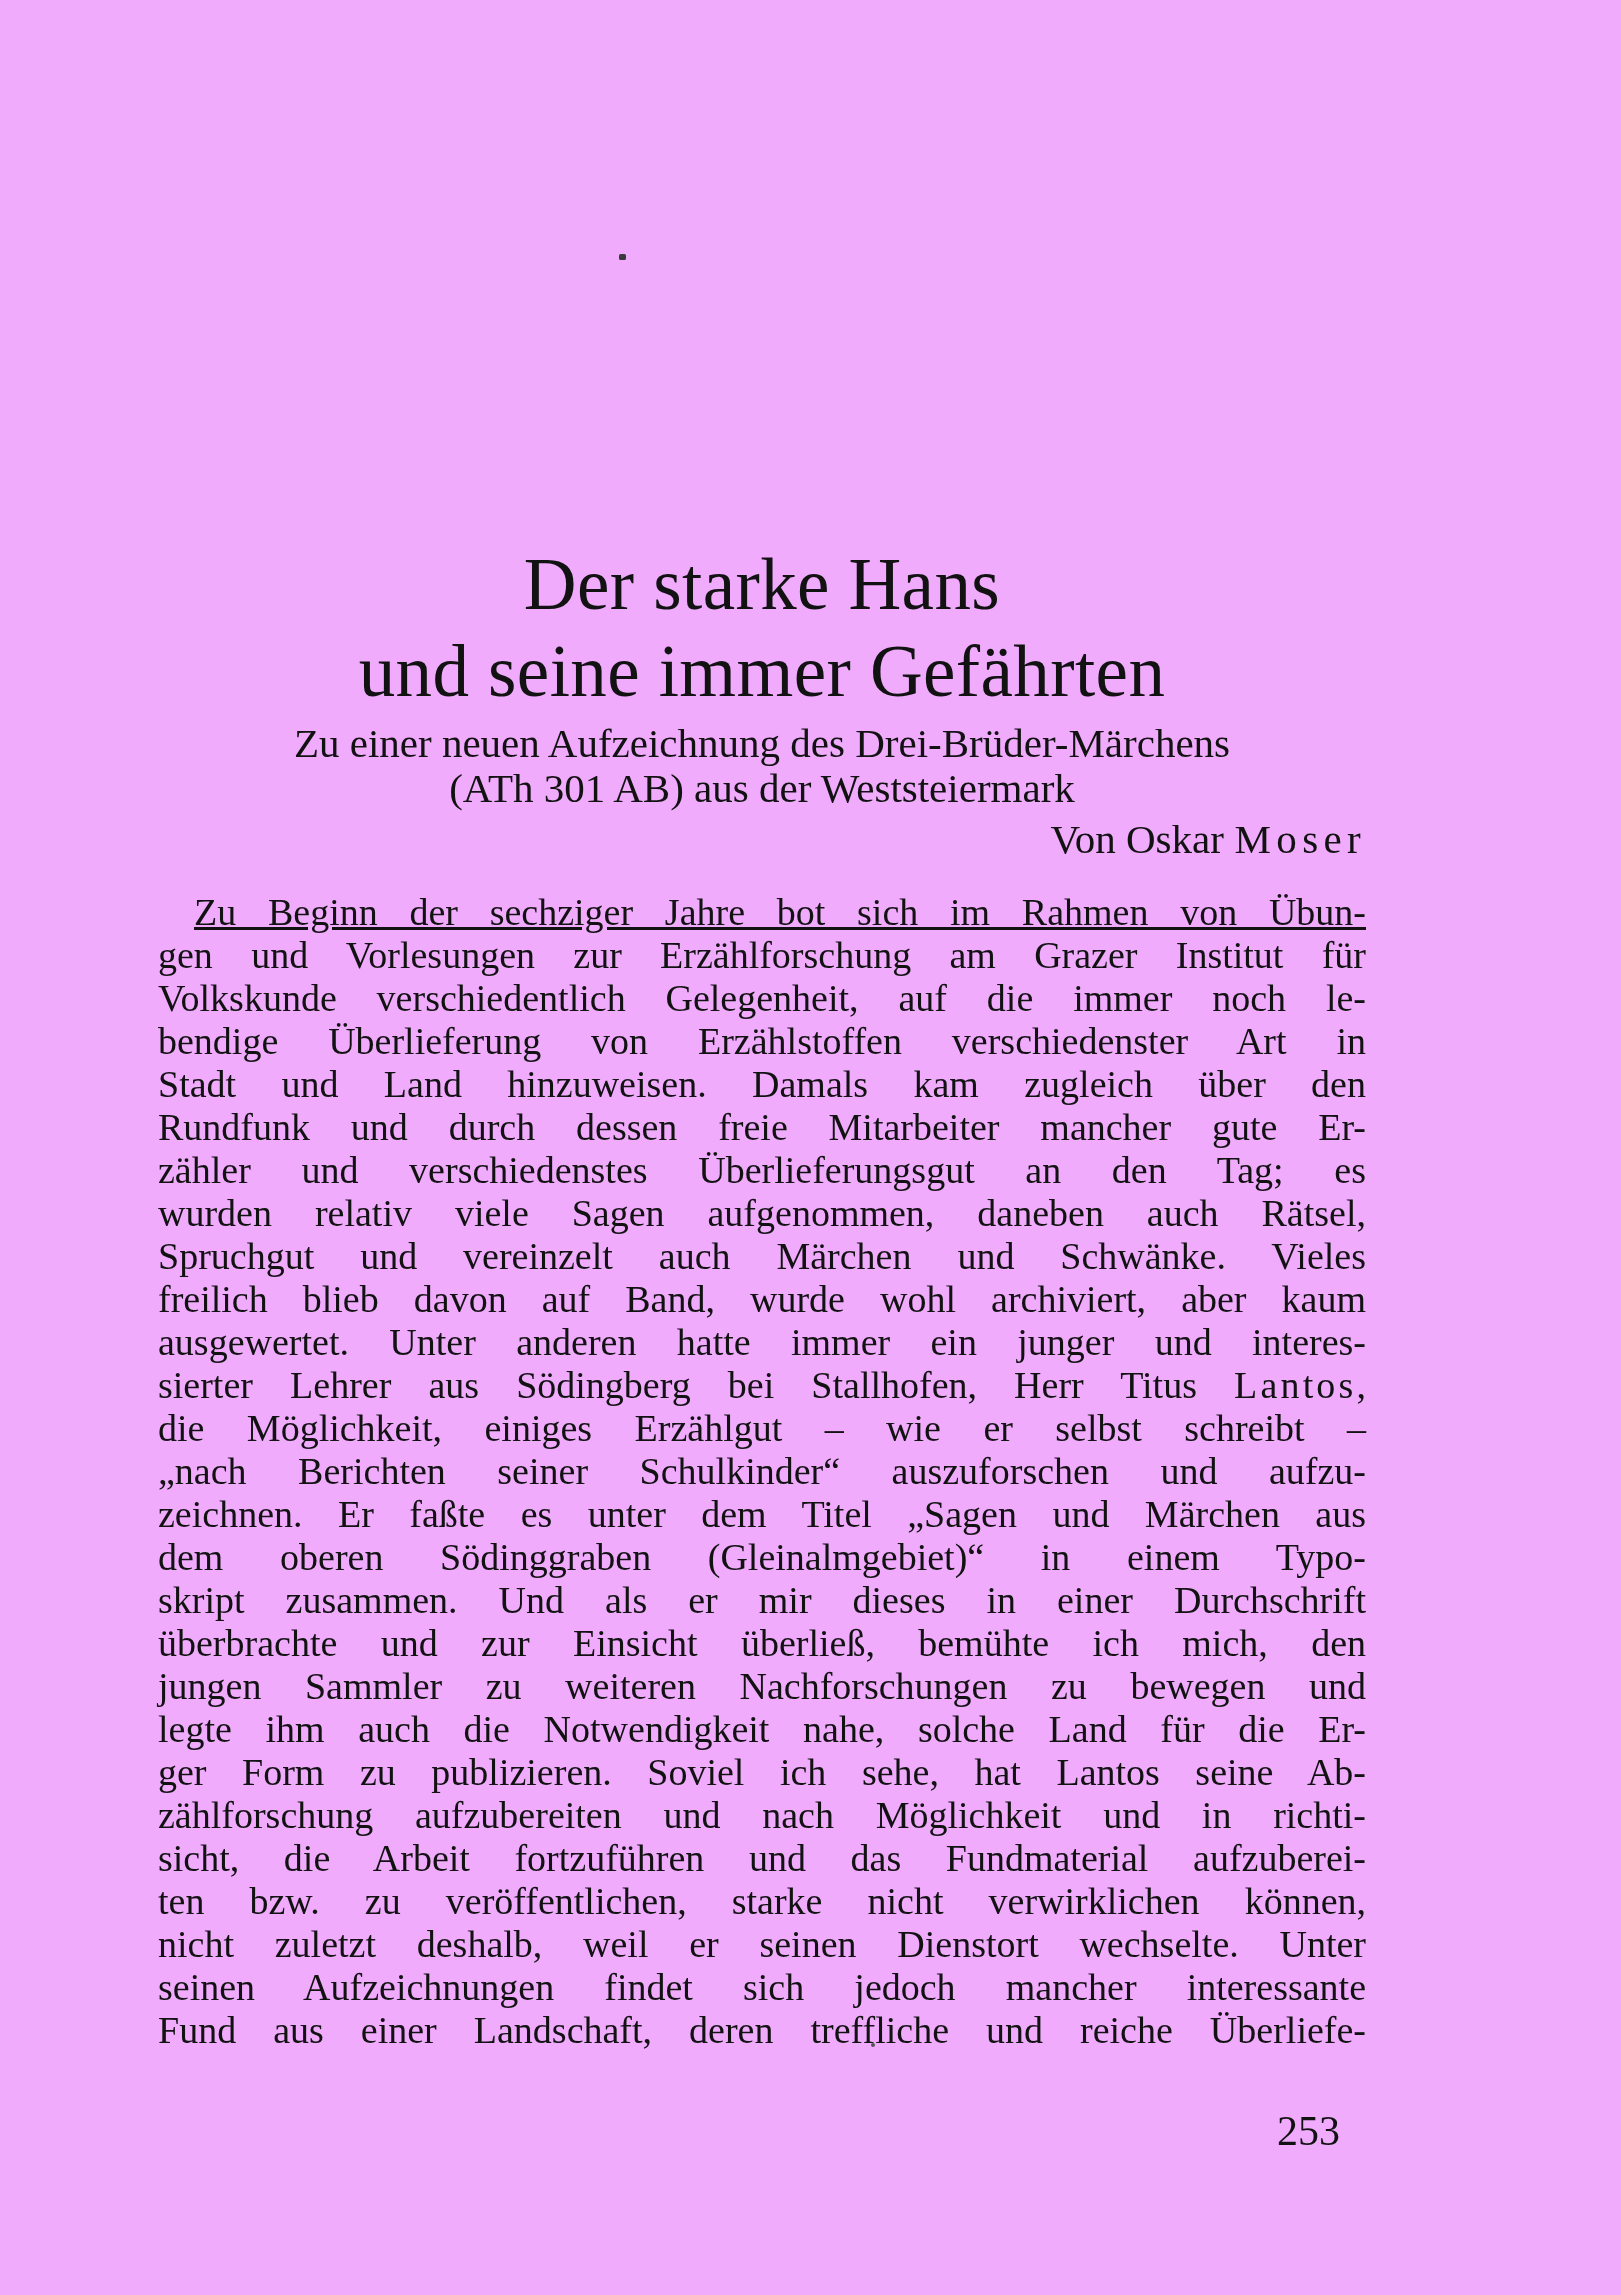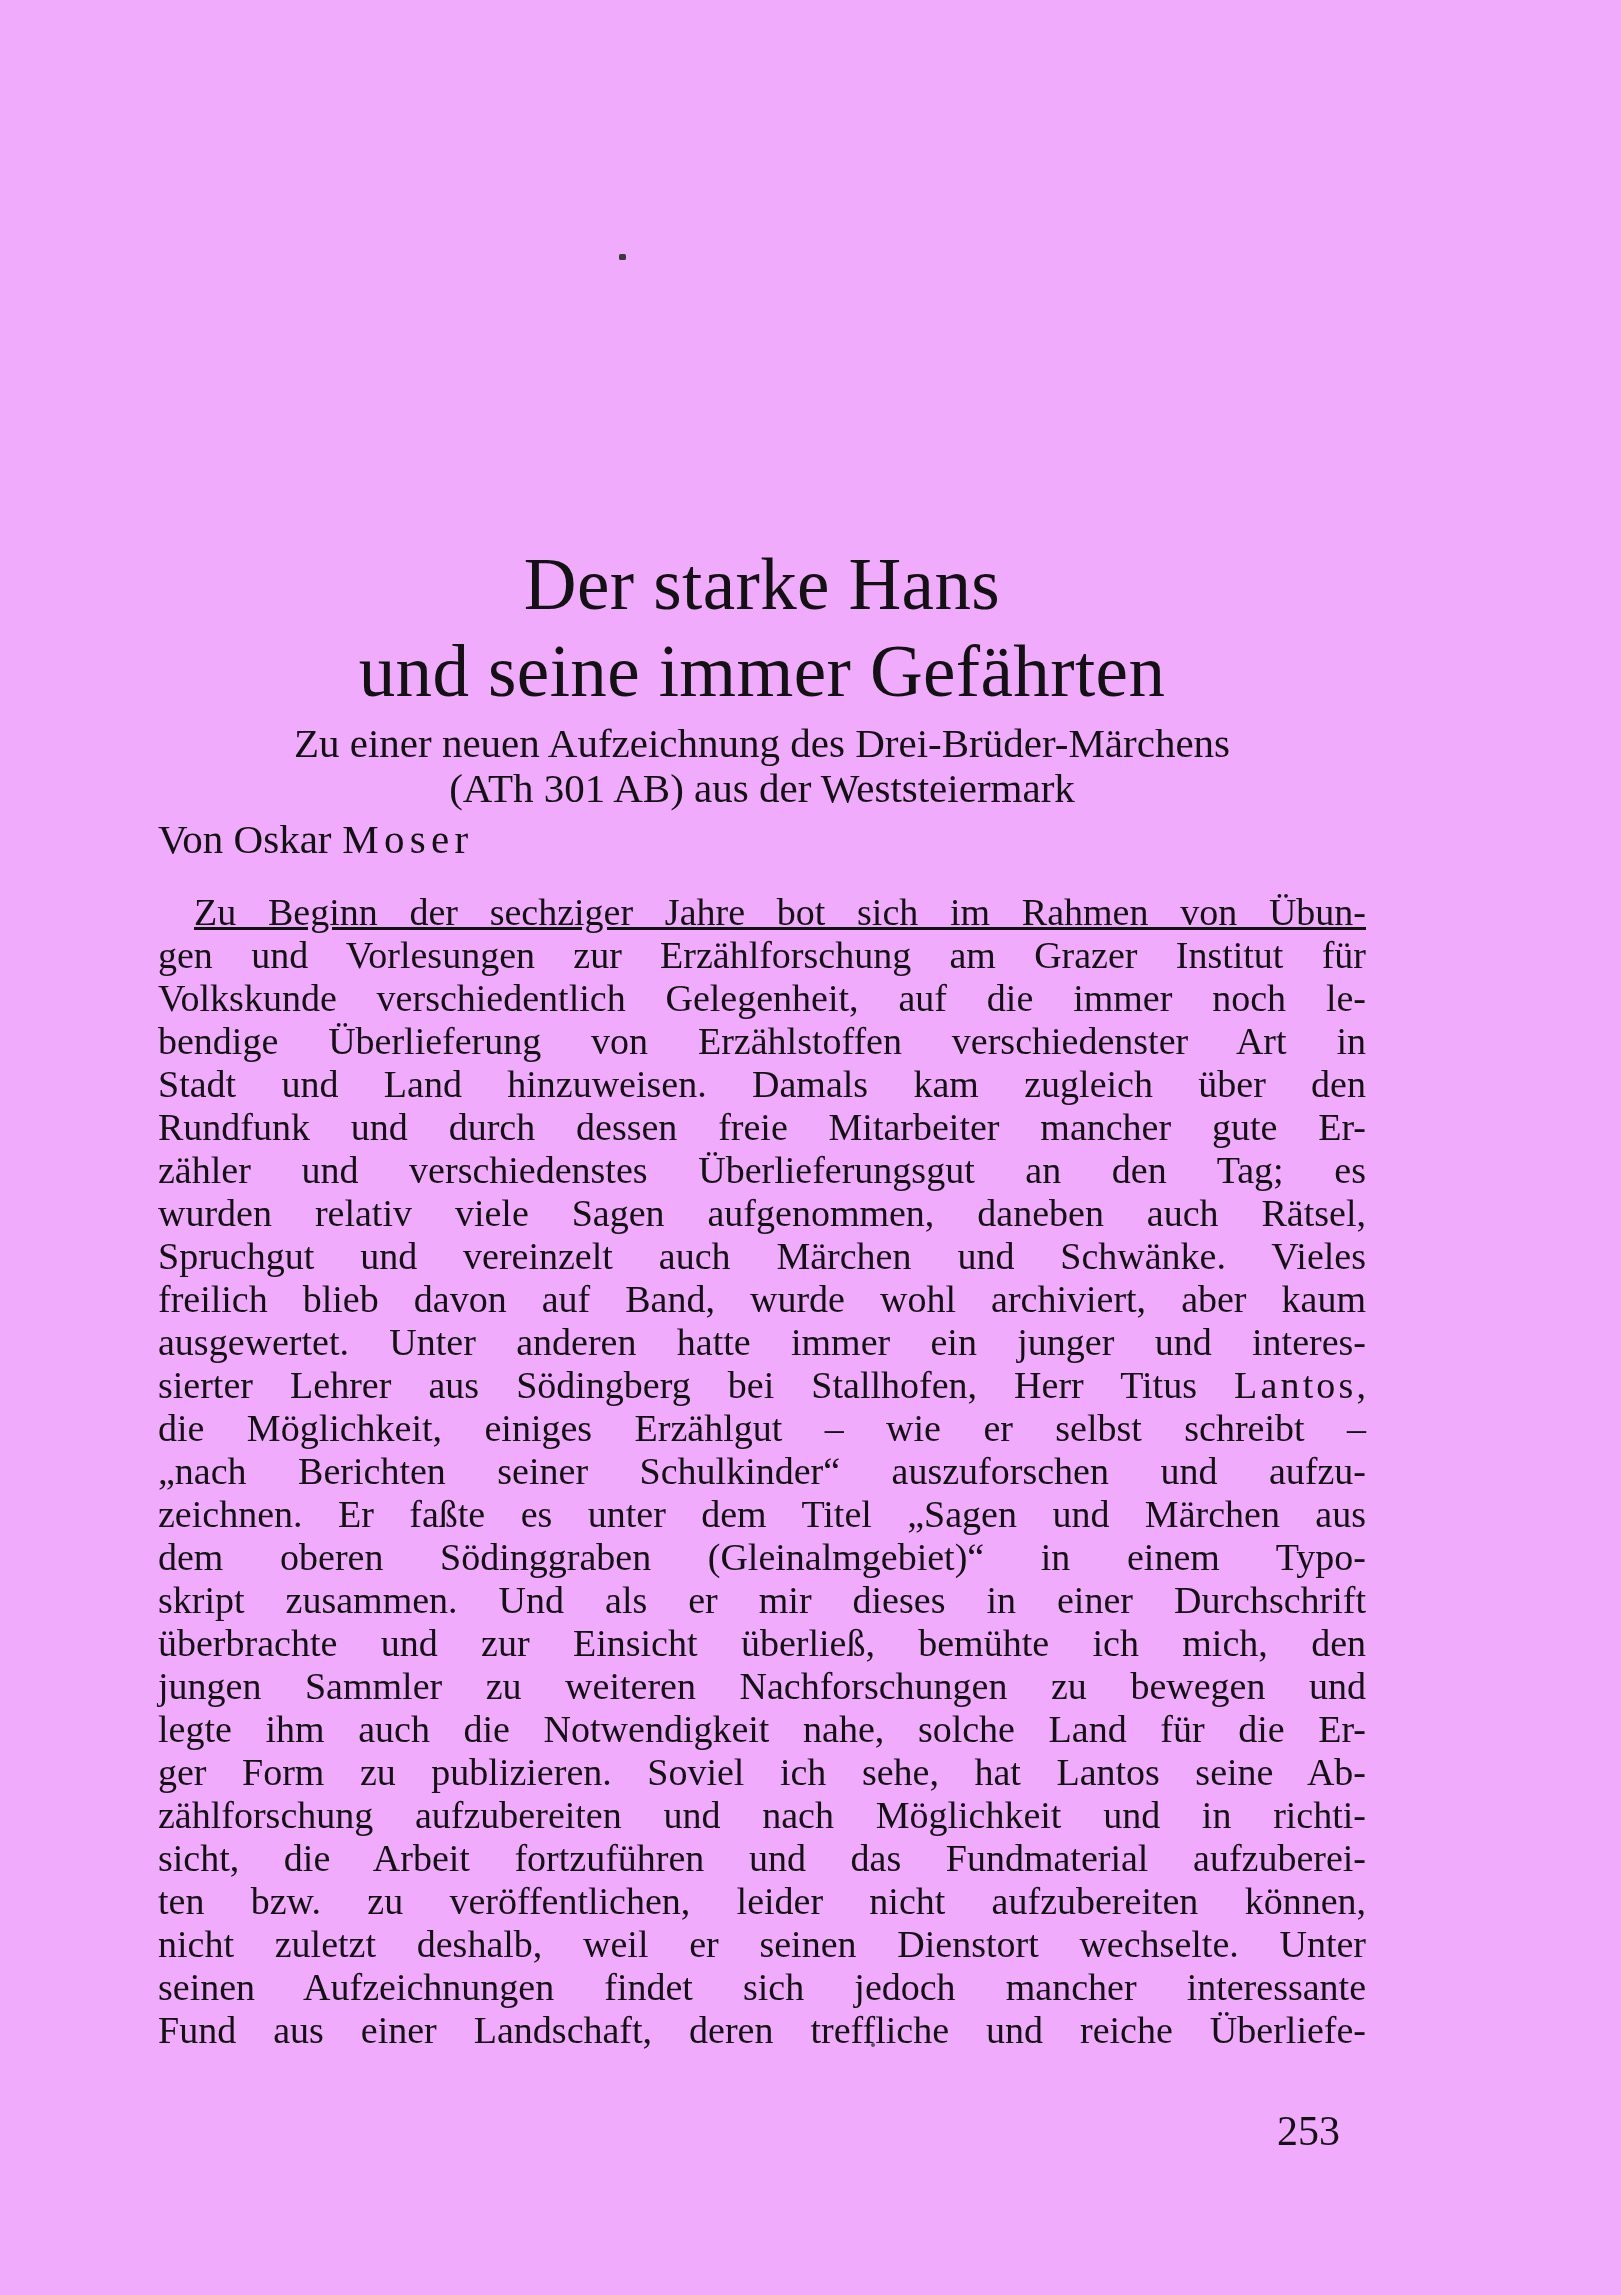--- a/index.html
+++ b/index.html
@@ -39,21 +39,21 @@
     text-align: center;
   }
   .subtitle .sline { display: block; }
   .byline {
     position: absolute;
     left: 158px;
     top: 817px;
     width: 1208px;
     font-size: 41px;
     line-height: 45px;
-    text-align: left;
+    text-align: right;
   }
   .byline .spaced {
     letter-spacing: 0.13em;
     margin-left: 0.26em;
   }
   .body-text {
     position: absolute;
     left: 158px;
     top: 891px;
     width: 1208px;
@@ -120,21 +120,21 @@
       <div class="line">„nach Berichten seiner Schulkinder“ auszuforschen und aufzu-</div>
       <div class="line">zeichnen. Er faßte es unter dem Titel „Sagen und Märchen aus</div>
       <div class="line">dem oberen Södinggraben (Gleinalmgebiet)“ in einem Typo-</div>
       <div class="line">skript zusammen. Und als er mir dieses in einer Durchschrift</div>
       <div class="line">überbrachte und zur Einsicht überließ, bemühte ich mich, den</div>
       <div class="line">jungen Sammler zu weiteren Nachforschungen zu bewegen und</div>
       <div class="line">legte ihm auch die Notwendigkeit nahe, solche Land für die Er-</div>
       <div class="line">ger Form zu publizieren. Soviel ich sehe, hat Lantos seine Ab-</div>
       <div class="line">zählforschung aufzubereiten und nach Möglichkeit und in richti-</div>
       <div class="line">sicht, die Arbeit fortzuführen und das Fundmaterial aufzuberei-</div>
-      <div class="line">ten bzw. zu veröffentlichen, leider nicht aufzubereiten können,</div>
+      <div class="line">ten bzw. zu veröffentlichen, starke nicht verwirklichen können,</div>
       <div class="line">nicht zuletzt deshalb, weil er seinen Dienstort wechselte. Unter</div>
       <div class="line">seinen Aufzeichnungen findet sich jedoch mancher interessante</div>
       <div class="line">Fund aus einer Landschaft, deren treffliche und reiche Überliefe-</div>
     </div>
 
   <div class="artifact speck-b"></div>
 
   <div class="page-number">253</div>
 
 </div>

